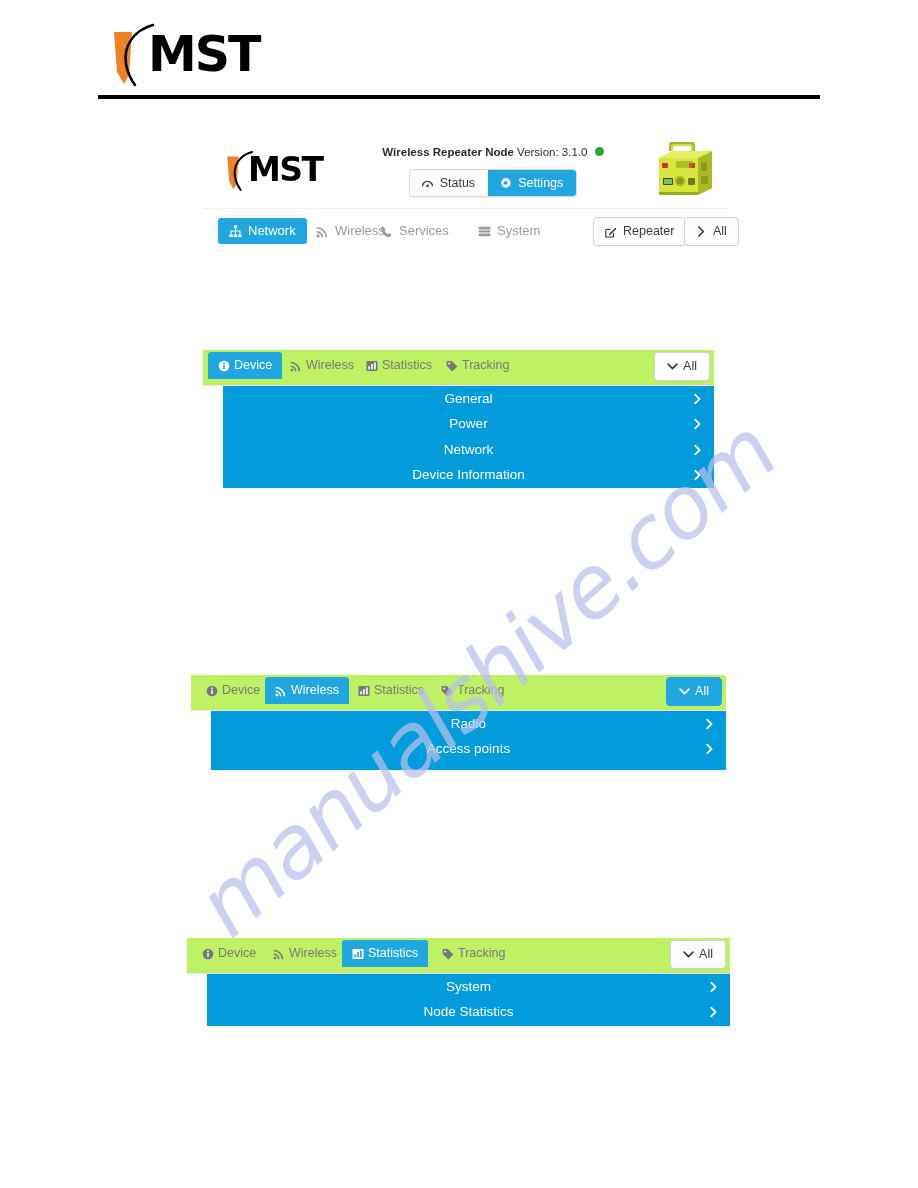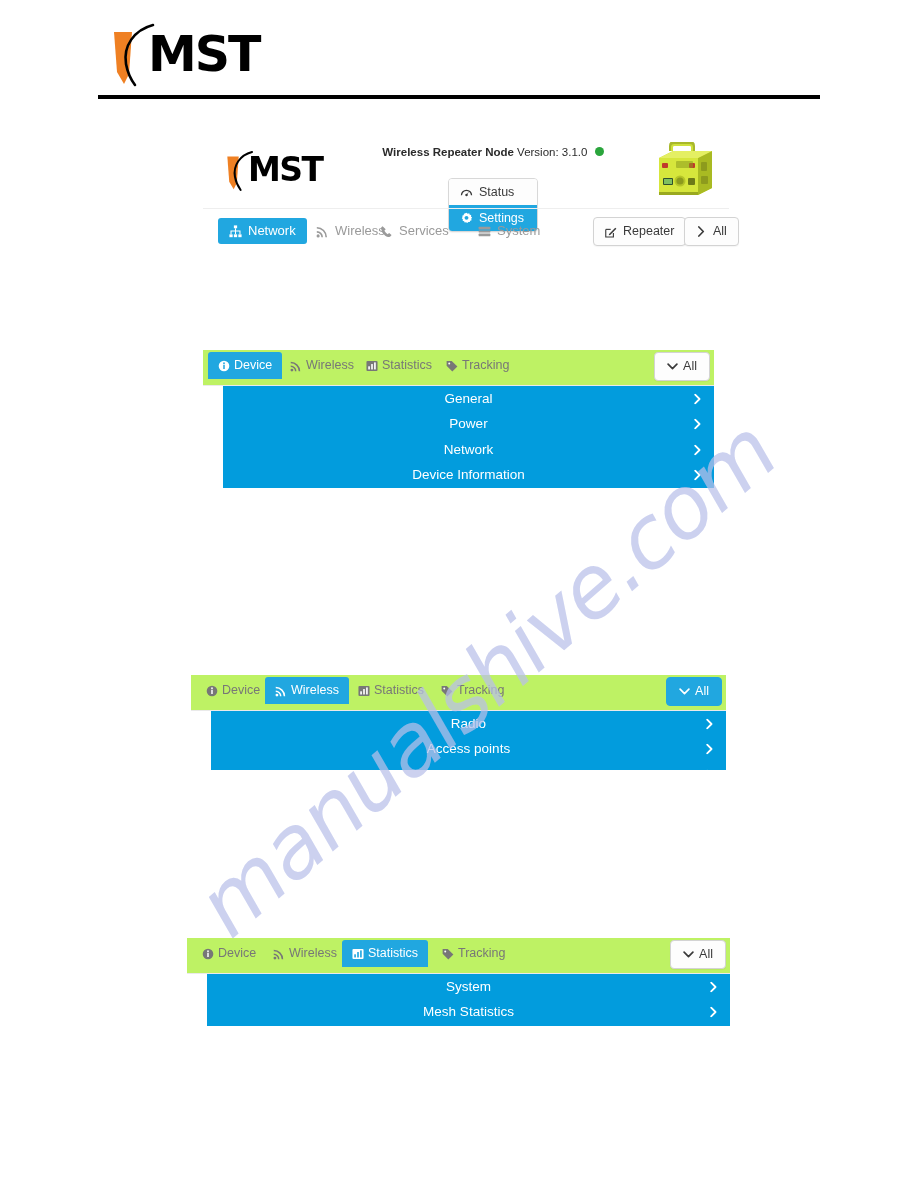--- a/index.html
+++ b/index.html
@@ -133,28 +133,27 @@
   .status-dot {
     display: inline-block;
     width: 9px;
     height: 9px;
     border-radius: 50%;
     background: #2aa53c;
     vertical-align: baseline;
     margin-left: 4px;
   }
   #mode-group {
-    margin-top: 18px;
+    margin-top: 9px;
     display: inline-flex;
     border: 1px solid #d8d8d8;
     border-radius: 4px;
     overflow: hidden;
     background: #fdfdfd;
     box-shadow: 0 1px 1px rgba(0,0,0,0.05);
-    flex-direction: column;
   }
   .mode-btn {
     padding: 6px 13px 6px 11px;
     font-size: 12.5px;
     line-height: 14px;
     color: #3a3a3a;
     background: #fdfdfd;
     white-space: nowrap;
     display: flex;
     align-items: center;
@@ -671,21 +670,21 @@
   <div class="acc-body" style="height:52px">
     <div class="acc-row">
       <span>System</span>
       <span class="ic chev-right">
         <svg viewBox="0 0 16 16" width="11" height="11">
             <path d="M4.6 1.6 L11 8 L4.6 14.4" fill="none" stroke="#ffffff" stroke-width="2.6" stroke-linecap="round" stroke-linejoin="round"></path>
           </svg>
       </span>
     </div>
     <div class="acc-row">
-      <span>Mesh Statistics</span>
+      <span>Node Statistics</span>
       <span class="ic chev-right">
         <svg viewBox="0 0 16 16" width="11" height="11">
             <path d="M4.6 1.6 L11 8 L4.6 14.4" fill="none" stroke="#ffffff" stroke-width="2.6" stroke-linecap="round" stroke-linejoin="round"></path>
           </svg>
       </span>
     </div>
   </div>
 </div>
 
 </body></html>

